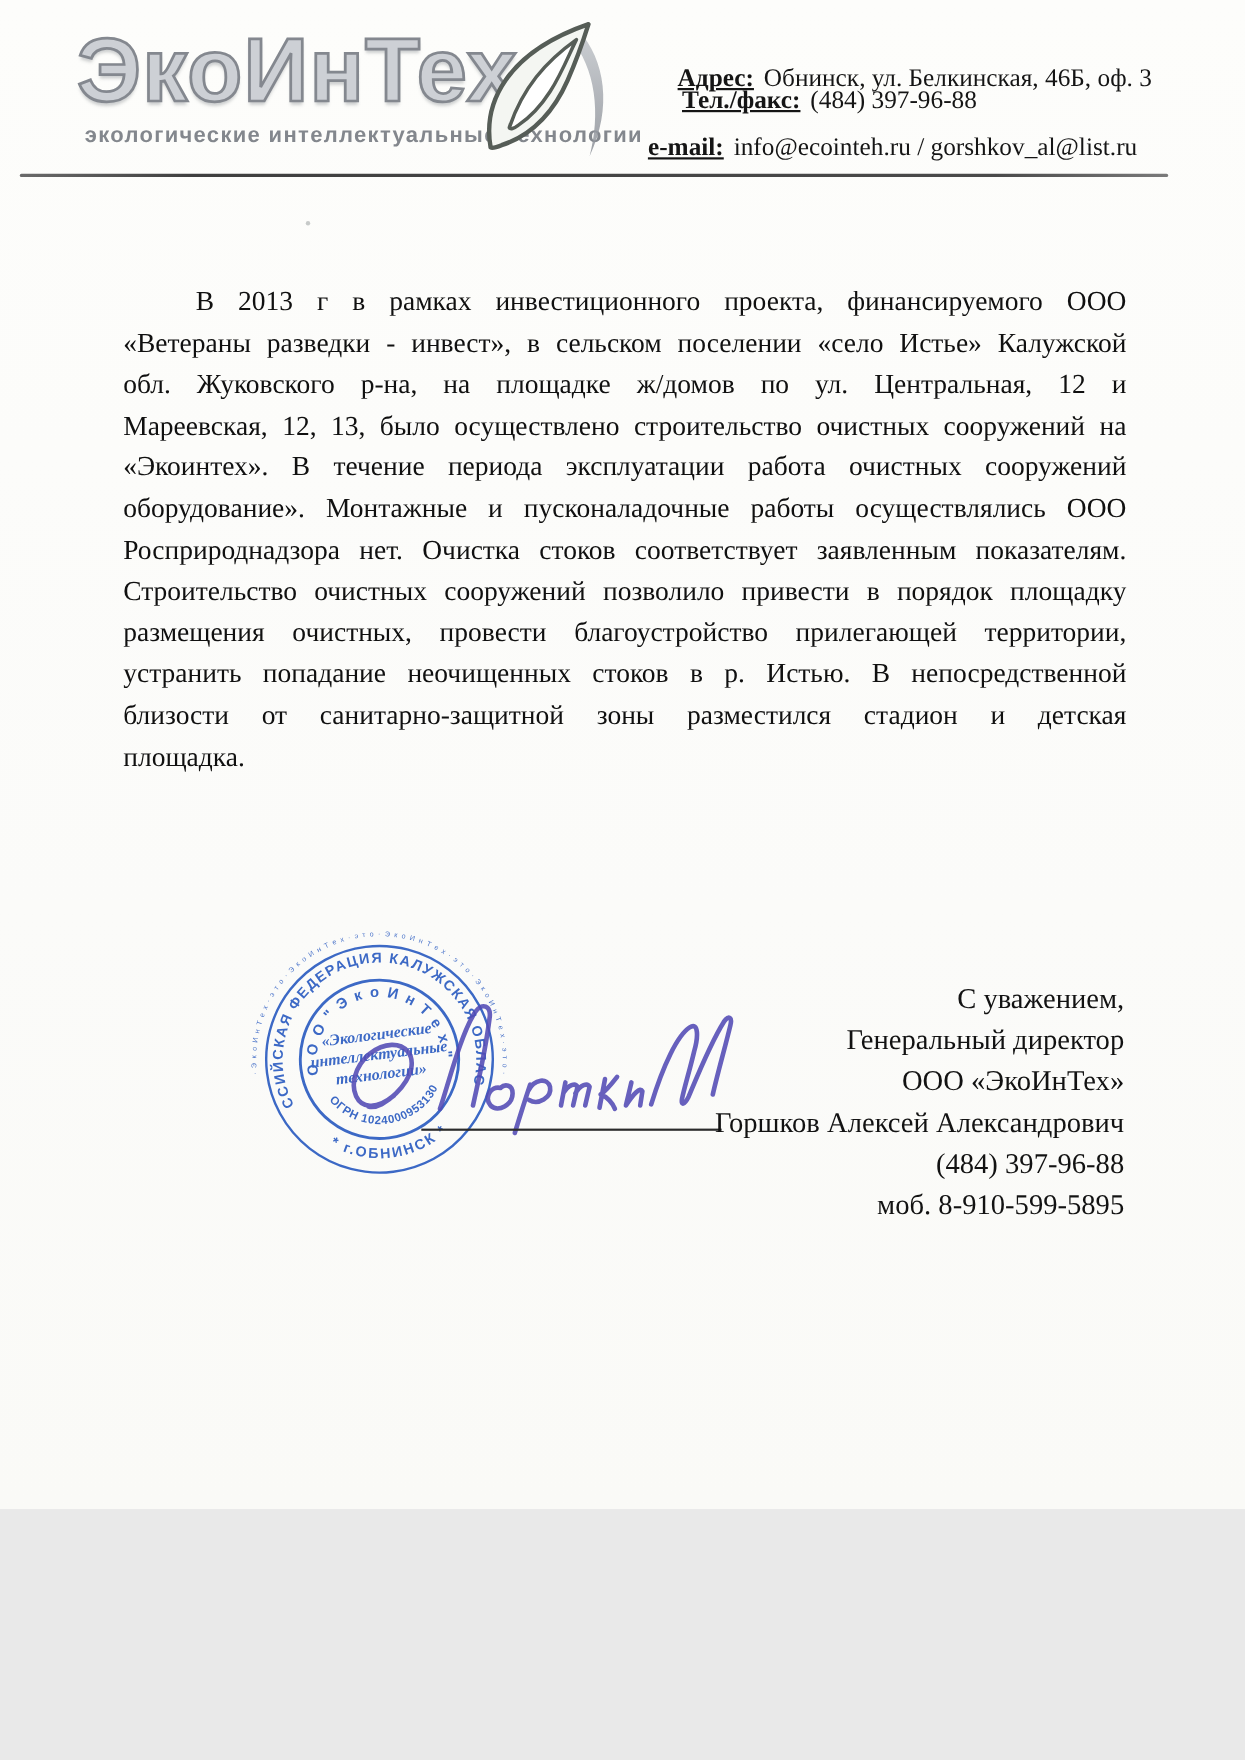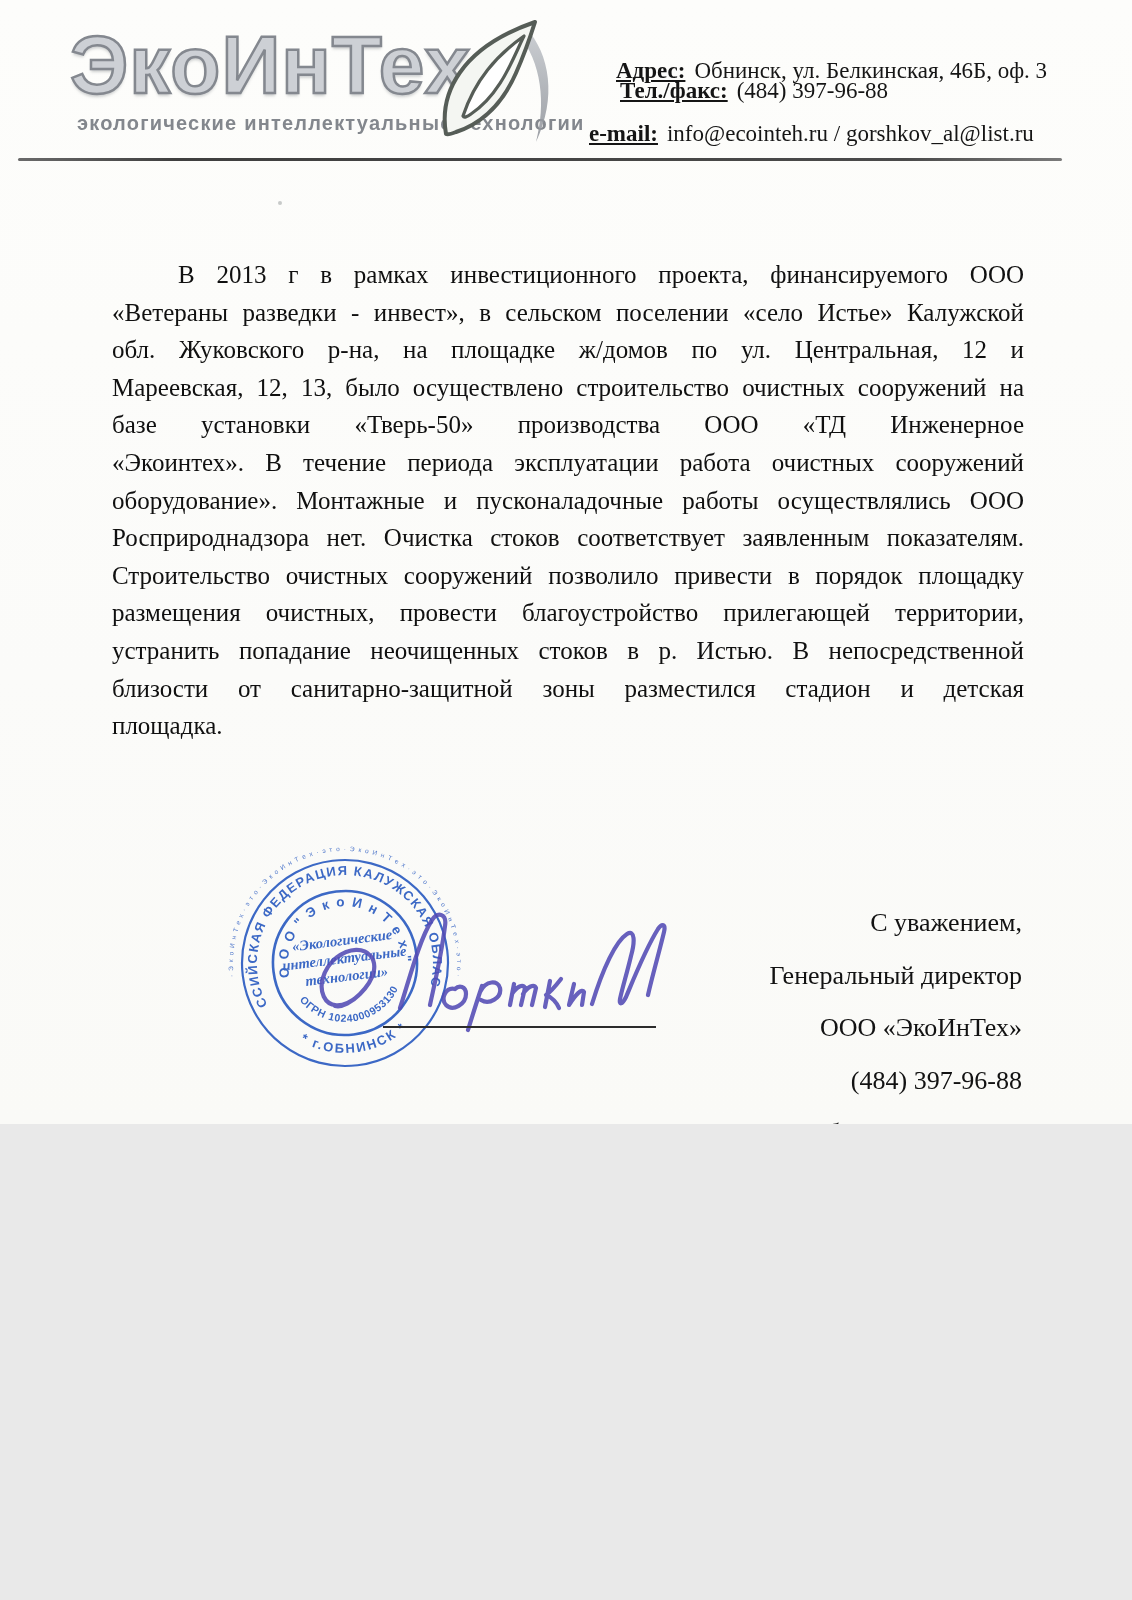--- a/index.html
+++ b/index.html
@@ -1,17 +1,17 @@
 <!DOCTYPE html>
 <html><head>
 <meta charset="utf-8">
 <style>
   html,body{margin:0;padding:0;background:#e9e9e9;}
   .page{
-    position:relative; width:1132px; height:1124px; margin:0 auto;
+    position:relative; width:1132px; height:1372px; margin:0 auto;
     background:linear-gradient(180deg,#fdfdfb 0%, #fbfbf9 60%, #fafaf7 100%);
     overflow:hidden;
     font-family:"Liberation Serif", serif;
     color:#141414;
   }
   
   .logo-text{
     position:absolute; left:70px; top:24px;
     font-family:"Liberation Sans", sans-serif;
     font-weight:bold; font-size:82px; line-height:1; letter-spacing:1px;
@@ -45,21 +45,21 @@
     font-size:25px; line-height:37.6px; color:#101010;
   }
   .body-line{text-align:justify; text-align-last:justify; height:37.6px; overflow:hidden;}
   .body-line:first-child{text-indent:66px;}
   .body-line:last-child{text-align-last:left;}
   
   .signoff{
     position:absolute; left:552px; top:889px; width:470px;
     font-size:26px; line-height:37.6px; text-align:right; color:#121212;
   }
-  .signoff-line{white-space:nowrap;margin-top:15px;}
+  .signoff-line{white-space:nowrap;}
   .sig-underline{position:absolute; left:383px; top:1026px; width:273px; height:2px; background:#2c2c2c;}
   
   .stamp{position:absolute; left:213px; top:831px; width:264px; height:264px;
     transform:rotate(-7deg); opacity:.93;}
   .signature{position:absolute; left:300px; top:896px; width:400px; height:145px;}
   .bottom-edge{position:absolute; left:0; top:1591px; width:1132px; height:3px;
     background:linear-gradient(90deg,#8d8d8d,#c2c2c2 45%,#969696); opacity:.7;}
 </style>
 </head>
 <body>
@@ -94,21 +94,20 @@
   </div>
 
   <div class="divider"></div>
   <div class="speck"></div>
 
   <div class="body-text">
       <div class="body-line">В 2013 г в рамках инвестиционного проекта, финансируемого ООО</div>
       <div class="body-line">«Ветераны разведки - инвест», в сельском поселении «село Истье» Калужской</div>
       <div class="body-line">обл. Жуковского р-на, на площадке ж/домов по ул. Центральная, 12 и</div>
       <div class="body-line">Мареевская, 12, 13, было осуществлено строительство очистных сооружений на</div>
-      <div class="body-line">базе установки «Тверь-50» производства ООО «ТД Инженерное</div>
       <div class="body-line">«Экоинтех». В течение периода эксплуатации работа очистных сооружений</div>
       <div class="body-line">оборудование». Монтажные и пусконаладочные работы осуществлялись ООО</div>
       <div class="body-line">Росприроднадзора нет. Очистка стоков соответствует заявленным показателям.</div>
       <div class="body-line">Строительство очистных сооружений позволило привести в порядок площадку</div>
       <div class="body-line">размещения очистных, провести благоустройство прилегающей территории,</div>
       <div class="body-line">устранить попадание неочищенных стоков в р. Истью. В непосредственной</div>
       <div class="body-line">близости от санитарно-защитной зоны разместился стадион и детская</div>
       <div class="body-line">площадка.</div>
     </div>
 
@@ -154,18 +153,19 @@
       <path d="M292,108 C303,72 316,45 327,38 C335,33 335,46 331,60 C327,77 322,93 320,103 C319,109 322,109 326,101 C334,82 346,52 358,33 C362,27 366,28 364,36 C360,53 352,81 348,99"></path>
     </g>
   </svg>
 
   <div class="sig-underline"></div>
 
   <div class="signoff">
       <div class="signoff-line">С уважением,</div>
       <div class="signoff-line">Генеральный директор</div>
       <div class="signoff-line">ООО «ЭкоИнТех»</div>
+      <div class="signoff-line">Горшков Алексей Александрович</div>
       <div class="signoff-line">(484) 397-96-88</div>
       <div class="signoff-line">моб. 8-910-599-5895</div>
     </div>
 
   <div class="bottom-edge"></div>
 </div>
 
 </body></html>

